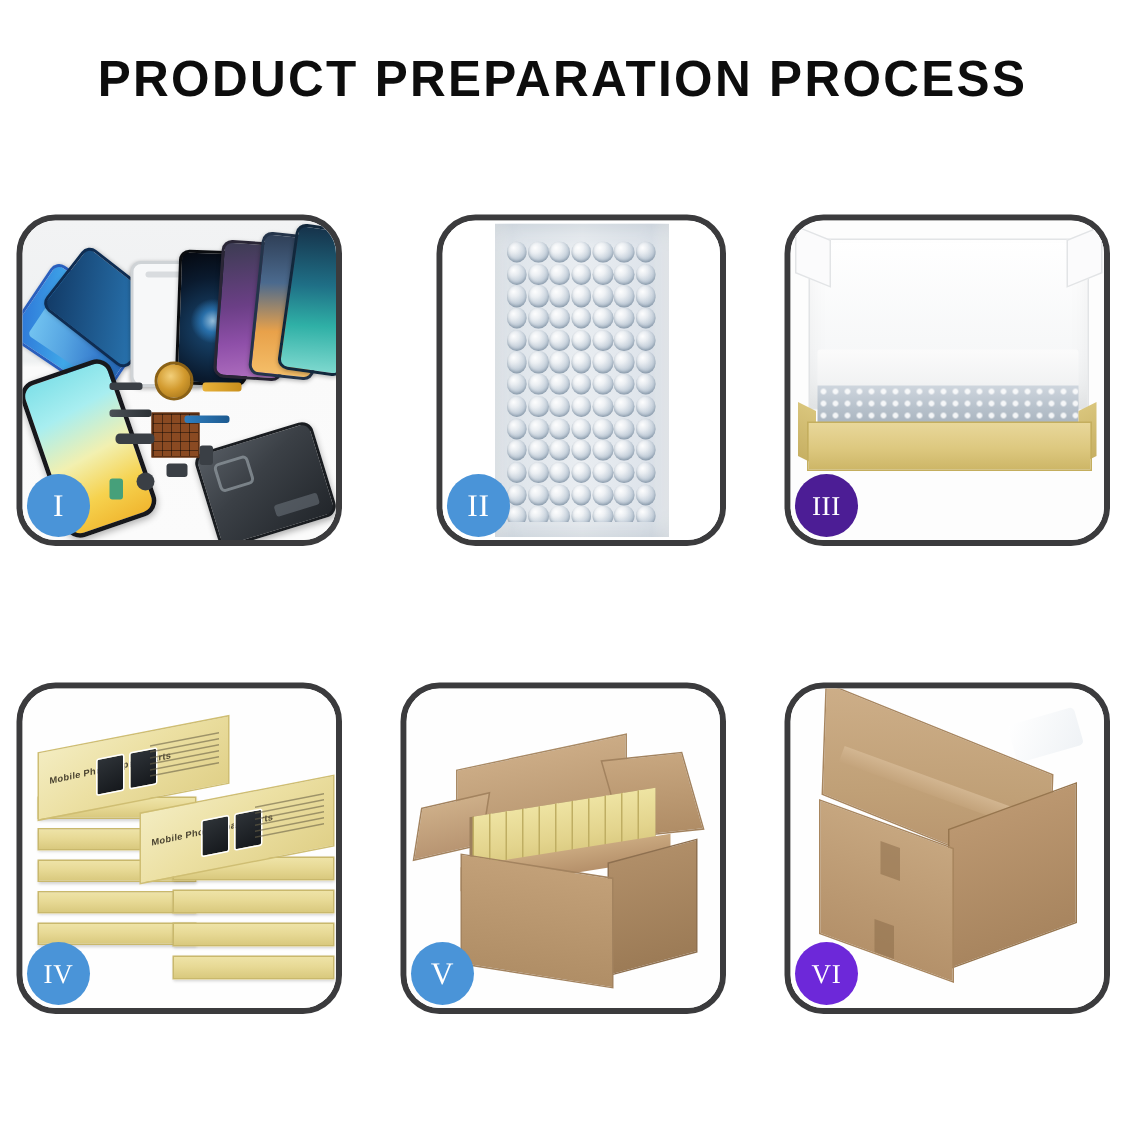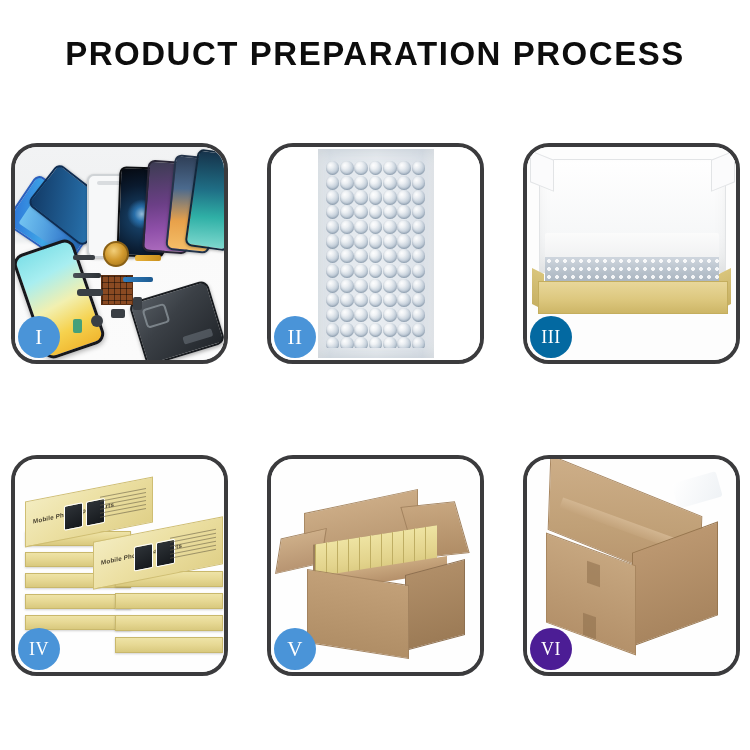--- a/index.html
+++ b/index.html
@@ -436,21 +436,21 @@
       <div class="tiny" style="left:118px;top:150px;width:9px;height:13px;"></div>
       <div class="tiny" style="left:76px;top:168px;width:12px;height:12px;border-radius:50%;"></div>
       <div class="tiny" style="left:58px;top:172px;width:9px;height:14px;background:#46a07a;"></div>
       <div class="flex-strip" style="left:120px;top:108px;width:26px;height:6px;"></div>
       <div class="flex-strip" style="left:108px;top:130px;width:30px;height:5px;background:linear-gradient(90deg,#2f7fc0,#1d5a90);"></div>
       <div class="flex-strip" style="left:58px;top:126px;width:28px;height:5px;background:linear-gradient(90deg,#4a5056,#2c3136);"></div>
     </div>
     <div class="badge" style="background: rgb(74, 148, 216); color: rgb(255, 255, 255);">I</div>
   </div>
 
-  <div class="panel" style="border-color: rgb(59, 59, 61);">
+  <div class="panel" style="border-color: rgb(59, 59, 61); margin-left: 24px;">
     <div class="panel-photo">
       <div class="bw-bg"></div>
       <div class="bw-sheet">
         <div class="bw-bubbles" id="bubble-grid">
             <span class="bub"></span>
             <span class="bub"></span>
             <span class="bub"></span>
             <span class="bub"></span>
             <span class="bub"></span>
             <span class="bub"></span>
@@ -548,21 +548,21 @@
   <div class="panel" style="border-color: rgb(59, 59, 61);">
     <div class="panel-photo">
       <div class="p3-bg"></div>
       <div class="b3-lid"></div>
       <div class="b3-foam"></div>
       <div class="b3-content"></div>
       <div class="b3-left"></div>
       <div class="b3-right"></div>
       <div class="b3-front"></div>
     </div>
-    <div class="badge wide" style="background: #0369a1; color: rgb(255, 255, 255);">III</div>
+    <div class="badge wide" style="background: #4c1d95; color: rgb(255, 255, 255);">III</div>
   </div>
 
   <div class="panel" style="border-color: rgb(59, 59, 61);">
     <div class="panel-photo">
       <div class="p4-bg"></div>
       <div class="stack" id="box-stack">
 
         <div class="sbox" style="left:6px;top:64px;width:104px;height:13px;"></div>
         <div class="sbox" style="left:6px;top:85px;width:104px;height:13px;"></div>
         <div class="sbox" style="left:6px;top:106px;width:104px;height:13px;"></div>
@@ -636,16 +636,16 @@
     <div class="panel-photo">
       <div class="p6-bg"></div>
       <div class="c6-wrap"></div>
       <div class="c6-top"></div>
       <div class="c6-tape"></div>
       <div class="c6-side"></div>
       <div class="c6-front"></div>
       <div class="c6-tab" style="left:60px;top:104px;transform:skewY(20deg);"></div>
       <div class="c6-tab" style="left:56px;top:156px;transform:skewY(20deg);"></div>
     </div>
-    <div class="badge wide" style="background: #4c1d95; color: rgb(255, 255, 255);">VI</div>
+    <div class="badge wide" style="background: #6d28d9; color: rgb(255, 255, 255);">VI</div>
   </div>
 
 </div>
 
 </body></html>

